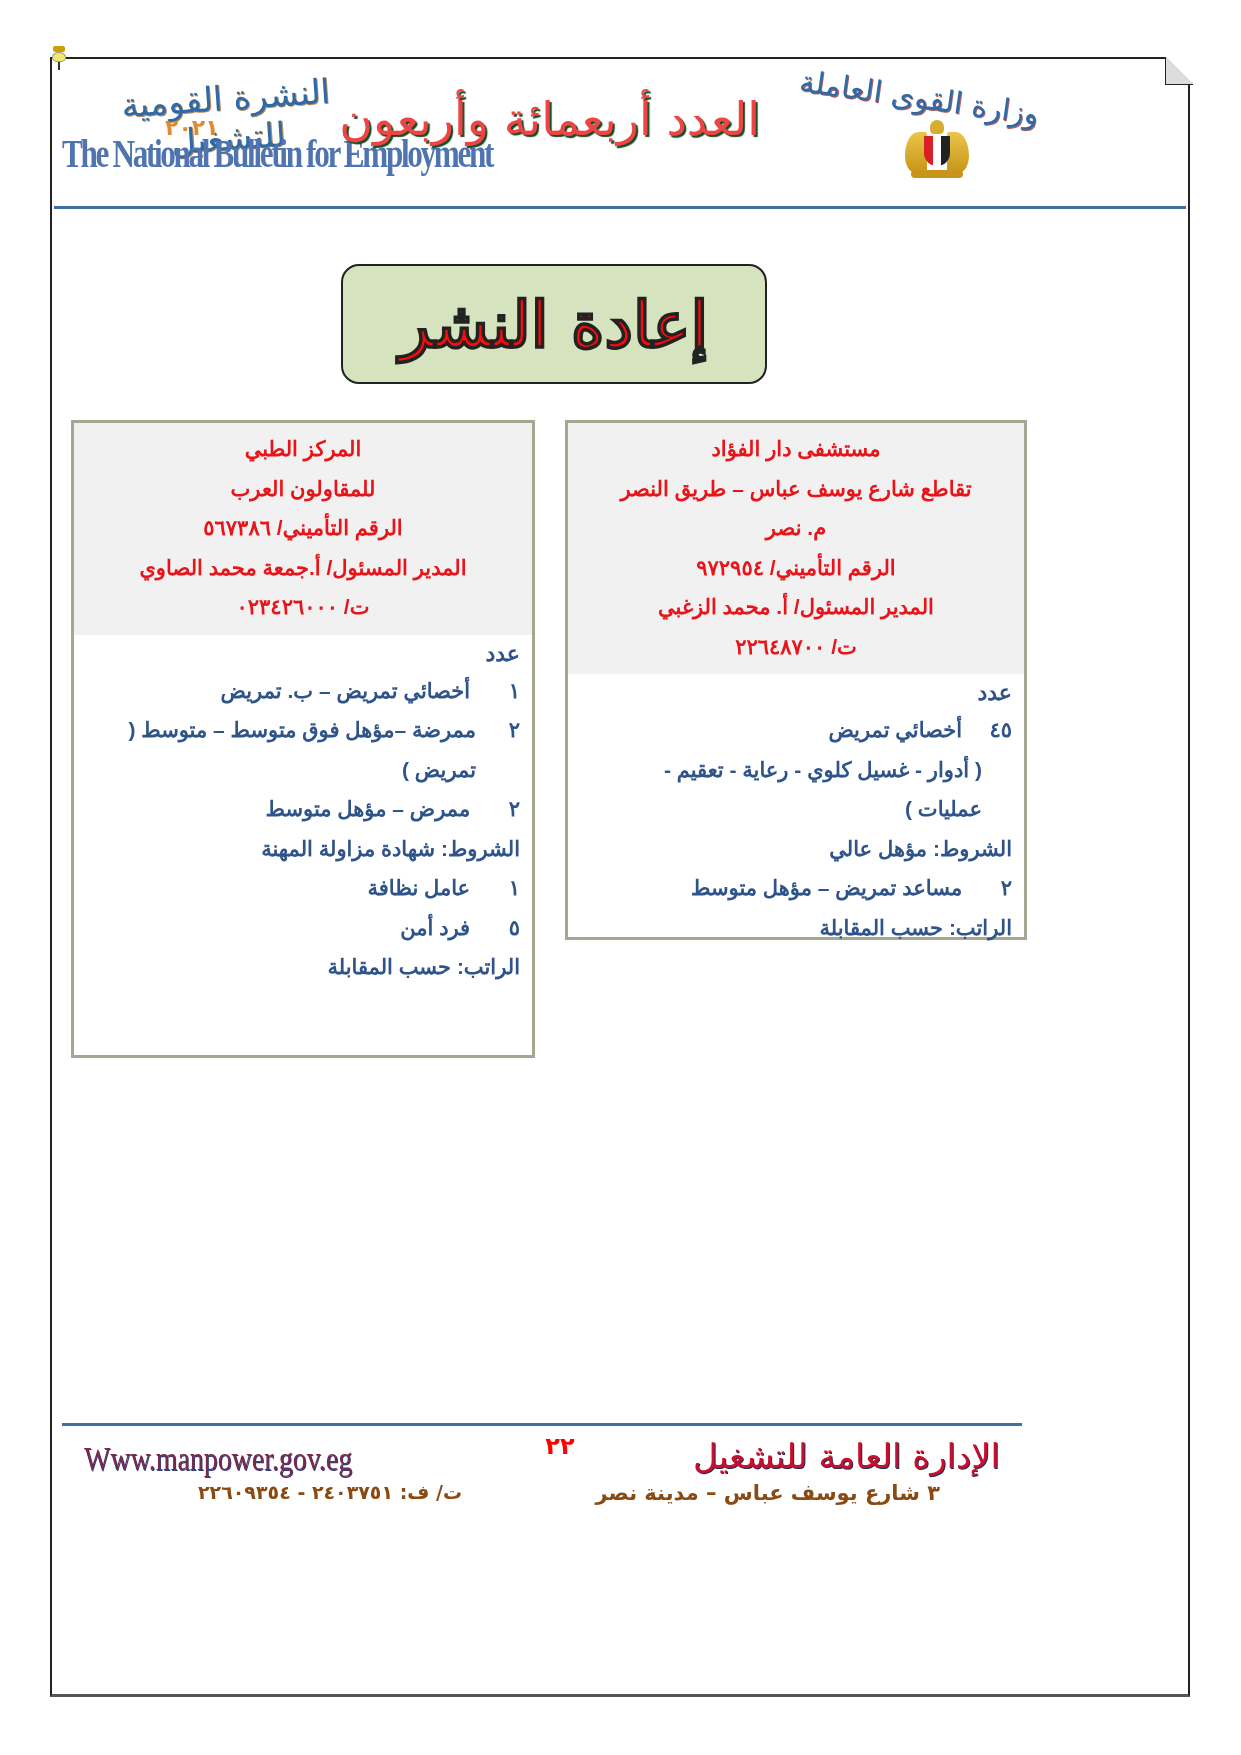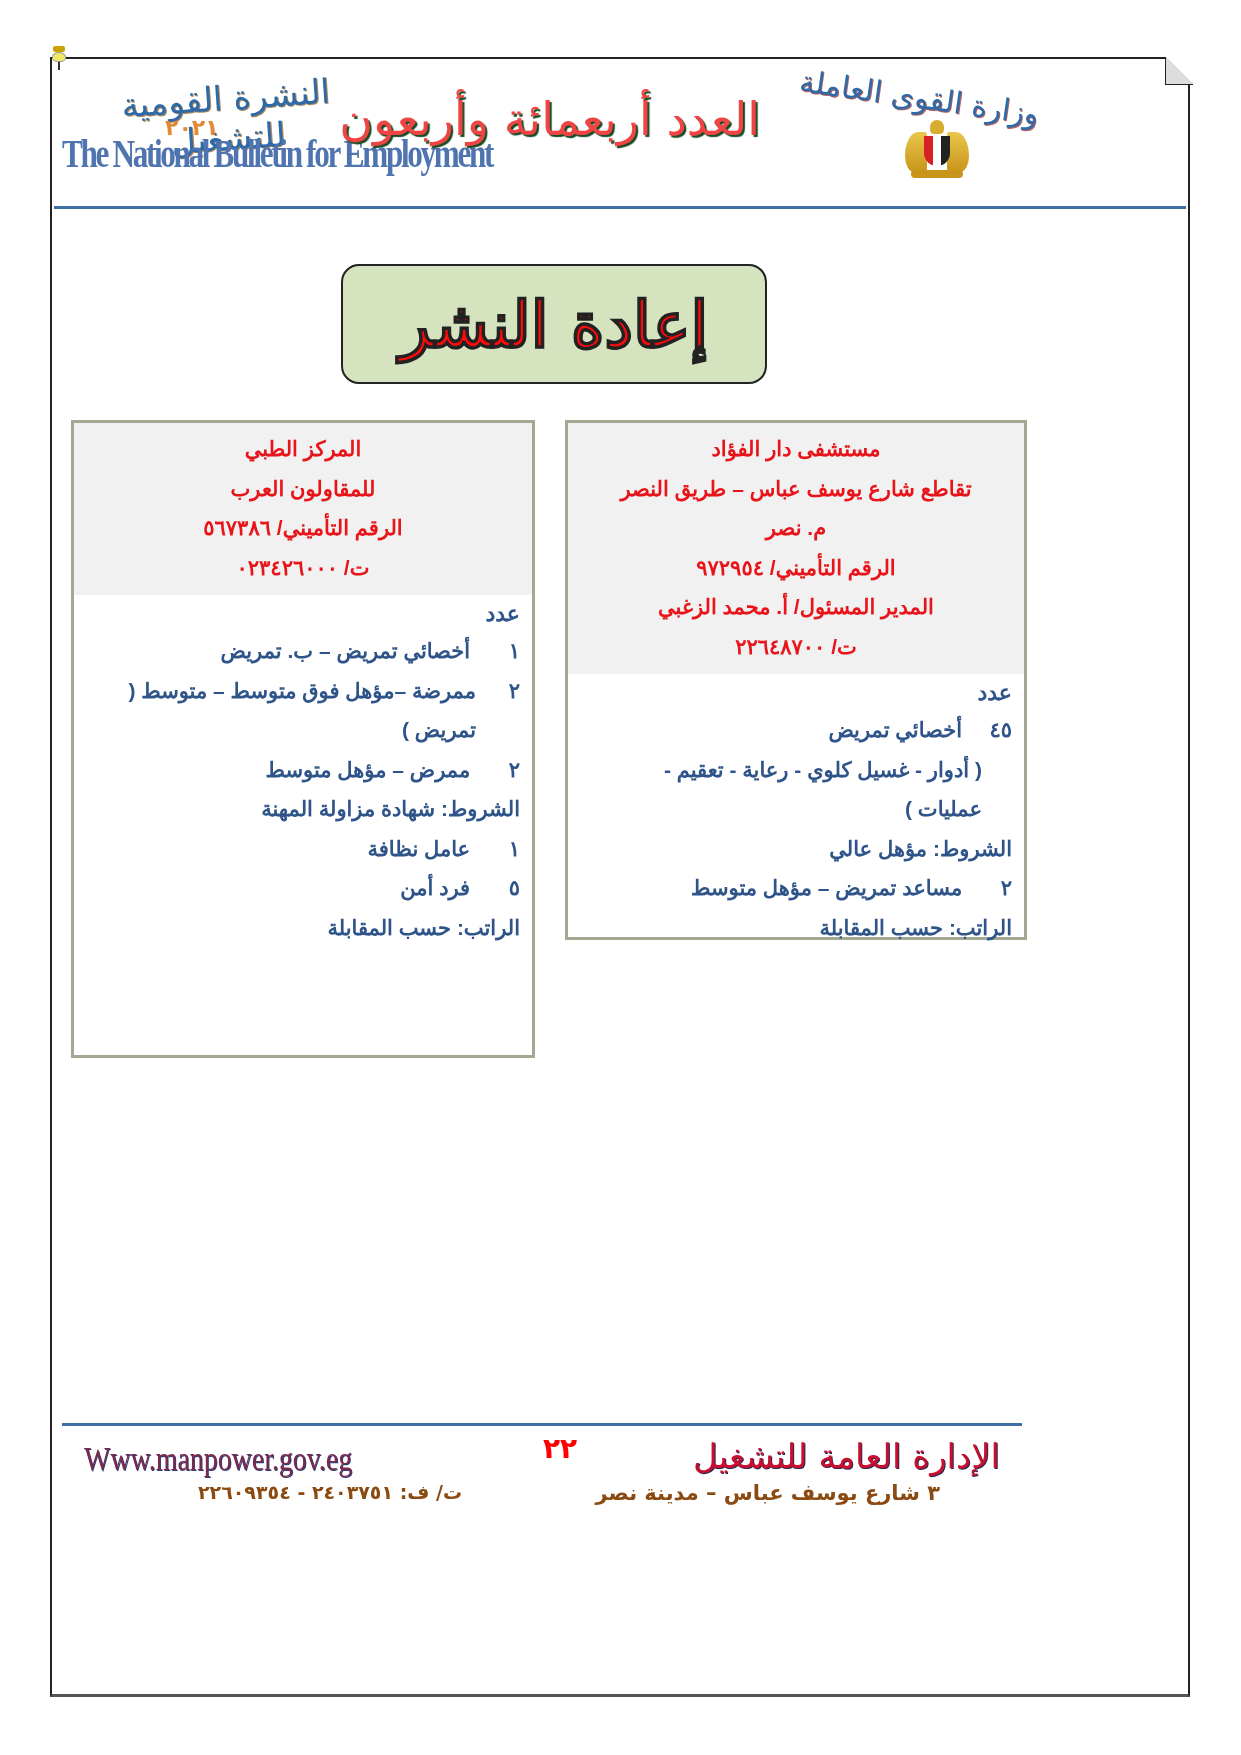--- a/index.html
+++ b/index.html
@@ -37,21 +37,21 @@
   .card-head .line { color:#e8141a; font-weight:bold; font-size:21px; line-height:39.5px; white-space:nowrap; font-family:"Liberation Sans", sans-serif; }
   .card-body { direction:rtl; padding:2px 12px 0 10px; color:#2f5489; font-weight:bold; font-family:"Liberation Sans", sans-serif; font-size:21px; }
   .card-body .row { line-height:39.5px; white-space:nowrap; }
   .card-body .label-count { font-size:22px; line-height:34px; }
   .card-body .num { display:inline-block; min-width:44px; text-align:right; }
   .card-body .indent { padding-right:44px; white-space:normal; }
   .card-body .wrap { white-space:normal; }
 
   
   .footer-rule { position:absolute; left:62px; top:1423px; width:960px; height:3px; background:#3f6fa5; }
-  .page-number { position:absolute; left:530px; top:1432px; width:60px; text-align:center; color:#ff0000; font-weight:bold; font-size:28px; letter-spacing:6px; }
+  .page-number { position:absolute; left:530px; top:1432px; width:60px; text-align:center; color:#ff0000; font-weight:bold; font-size:24px; letter-spacing:6px; }
   .website { position:absolute; left:84px; top:1440px; font-family:"Liberation Serif", serif; font-size:34px; color:#7b2a4e; transform:scaleX(0.82); transform-origin:left; white-space:nowrap; text-shadow:1px 1px 0 #2b3f7a; }
   .phones { position:absolute; left:170px; top:1481px; width:320px; text-align:center; direction:rtl; color:#8a4a12; font-weight:bold; font-size:19px; white-space:nowrap; letter-spacing:1px; }
   .dept-name { position:absolute; left:700px; top:1436px; width:300px; text-align:right; direction:rtl; font-size:34px; color:#c8102e; font-family:"DejaVu Serif", serif; text-shadow:1px 1px 0 #2a2a55; white-space:nowrap; }
   .dept-address { position:absolute; left:600px; top:1481px; width:340px; text-align:right; direction:rtl; color:#8a4a12; font-weight:bold; font-size:21px; white-space:nowrap; }
 </style>
 </head>
 <body>
 
 <div class="page-frame"></div>
 <div class="page-fold-tri"></div>
@@ -108,20 +108,21 @@
     </div>
     <div class="row">الراتب: حسب المقابلة</div>
   </div>
 </div>
 
 <div class="card card-left">
   <div class="card-head">
     <div class="line">المركز الطبي</div>
     <div class="line">للمقاولون العرب</div>
     <div class="line">الرقم التأميني/ ٥٦٧٣٨٦</div>
+    <div class="line">المدير المسئول/ أ.جمعة محمد الصاوي</div>
     <div class="line">ت/ ٠٢٣٤٢٦٠٠٠</div>
   </div>
   <div class="card-body">
     <div class="row label-count">عدد</div>
     <div class="row">
       <span class="num">١</span>
       <span>أخصائي تمريض – ب. تمريض</span>
     </div>
     <div class="row wrap" style="display:flex;">
       <span class="num" style="flex:0 0 44px;">٢</span>

